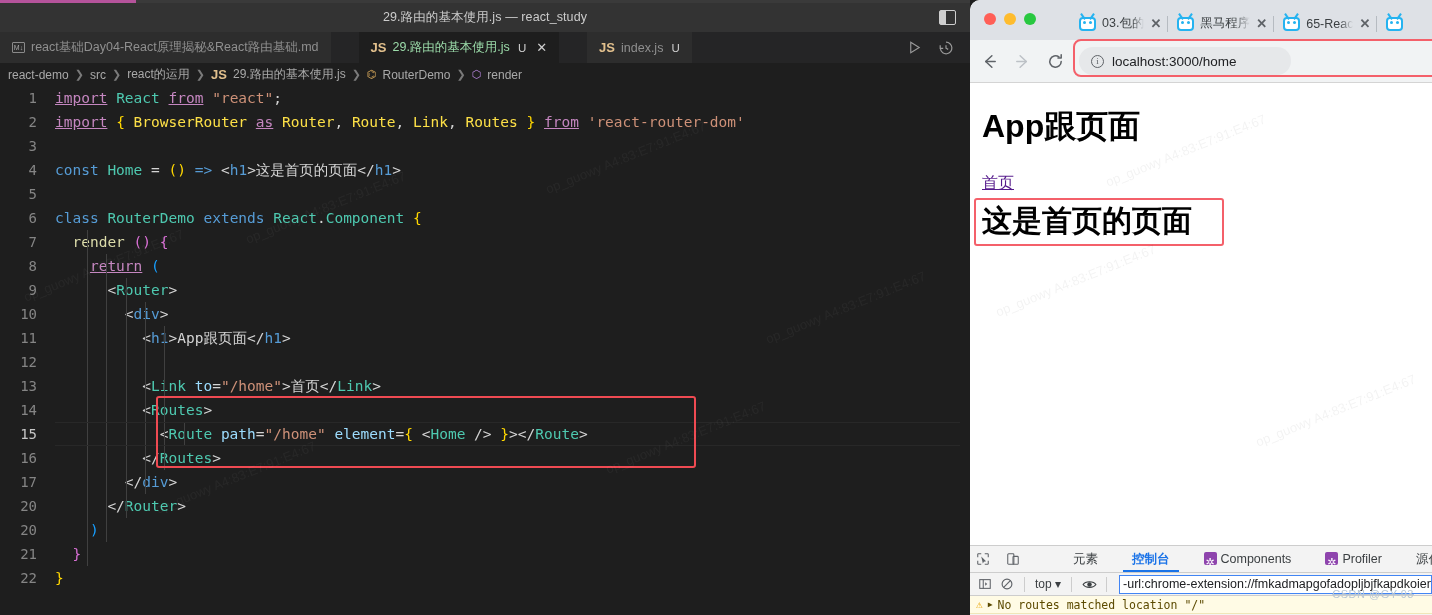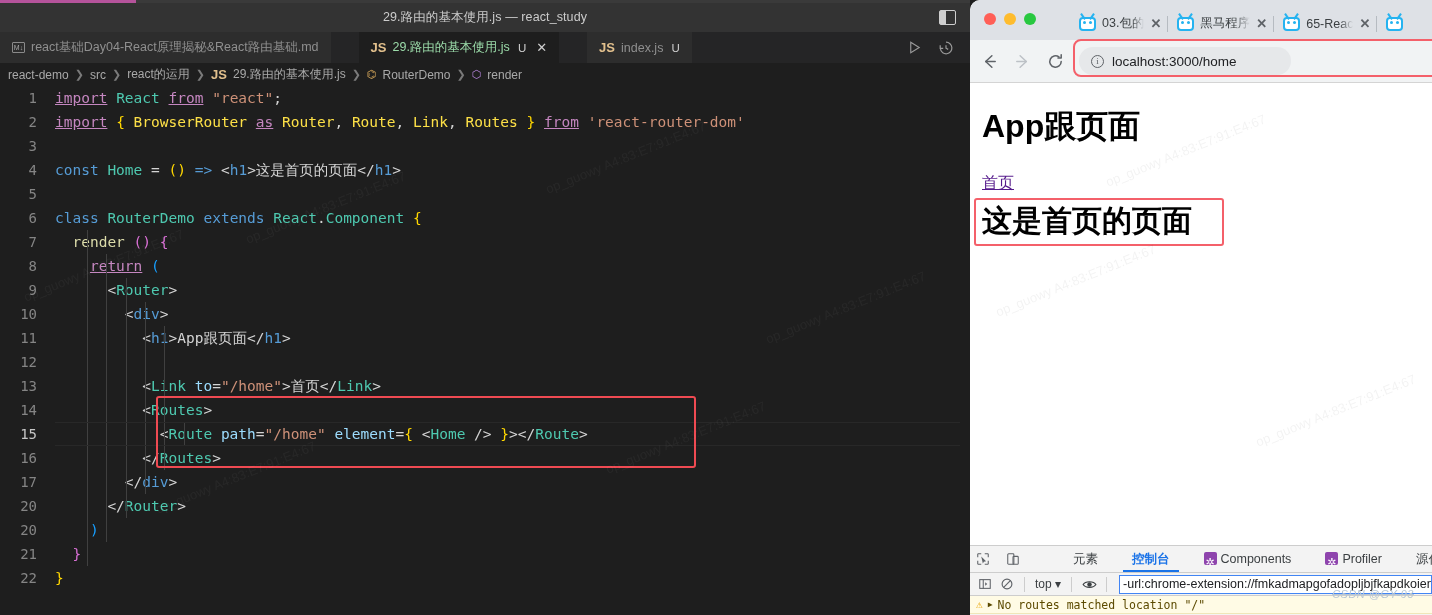--- a/index.html
+++ b/index.html
@@ -237,21 +237,21 @@
   }
   .dt-msg {
     height:18px; background:#fffbe5; border-bottom:1px solid #f0e6b8;
     display:flex; align-items:center; gap:5px; padding-left:6px;
     font-family:"DejaVu Sans Mono", monospace; font-size:11.5px; color:#5c4a00;
   }
   .warn-tri { color:#e8a400; font-size:11px; }
   .arrow-tri { font-size:8px; color:#5c4a00; }
   .csdn-wm {
     position:absolute; right:18px; top:42px; font-size:11px; color:#b9c7d4;
-    letter-spacing:.5px; text-decoration:line-through;font-style:italic;
+    letter-spacing:.5px; text-decoration:line-through;
   }
 </style>
 </head>
 <body>
 
 <div id="root">
 
   <div class="vscode">
 
     <div class="progress-track">

